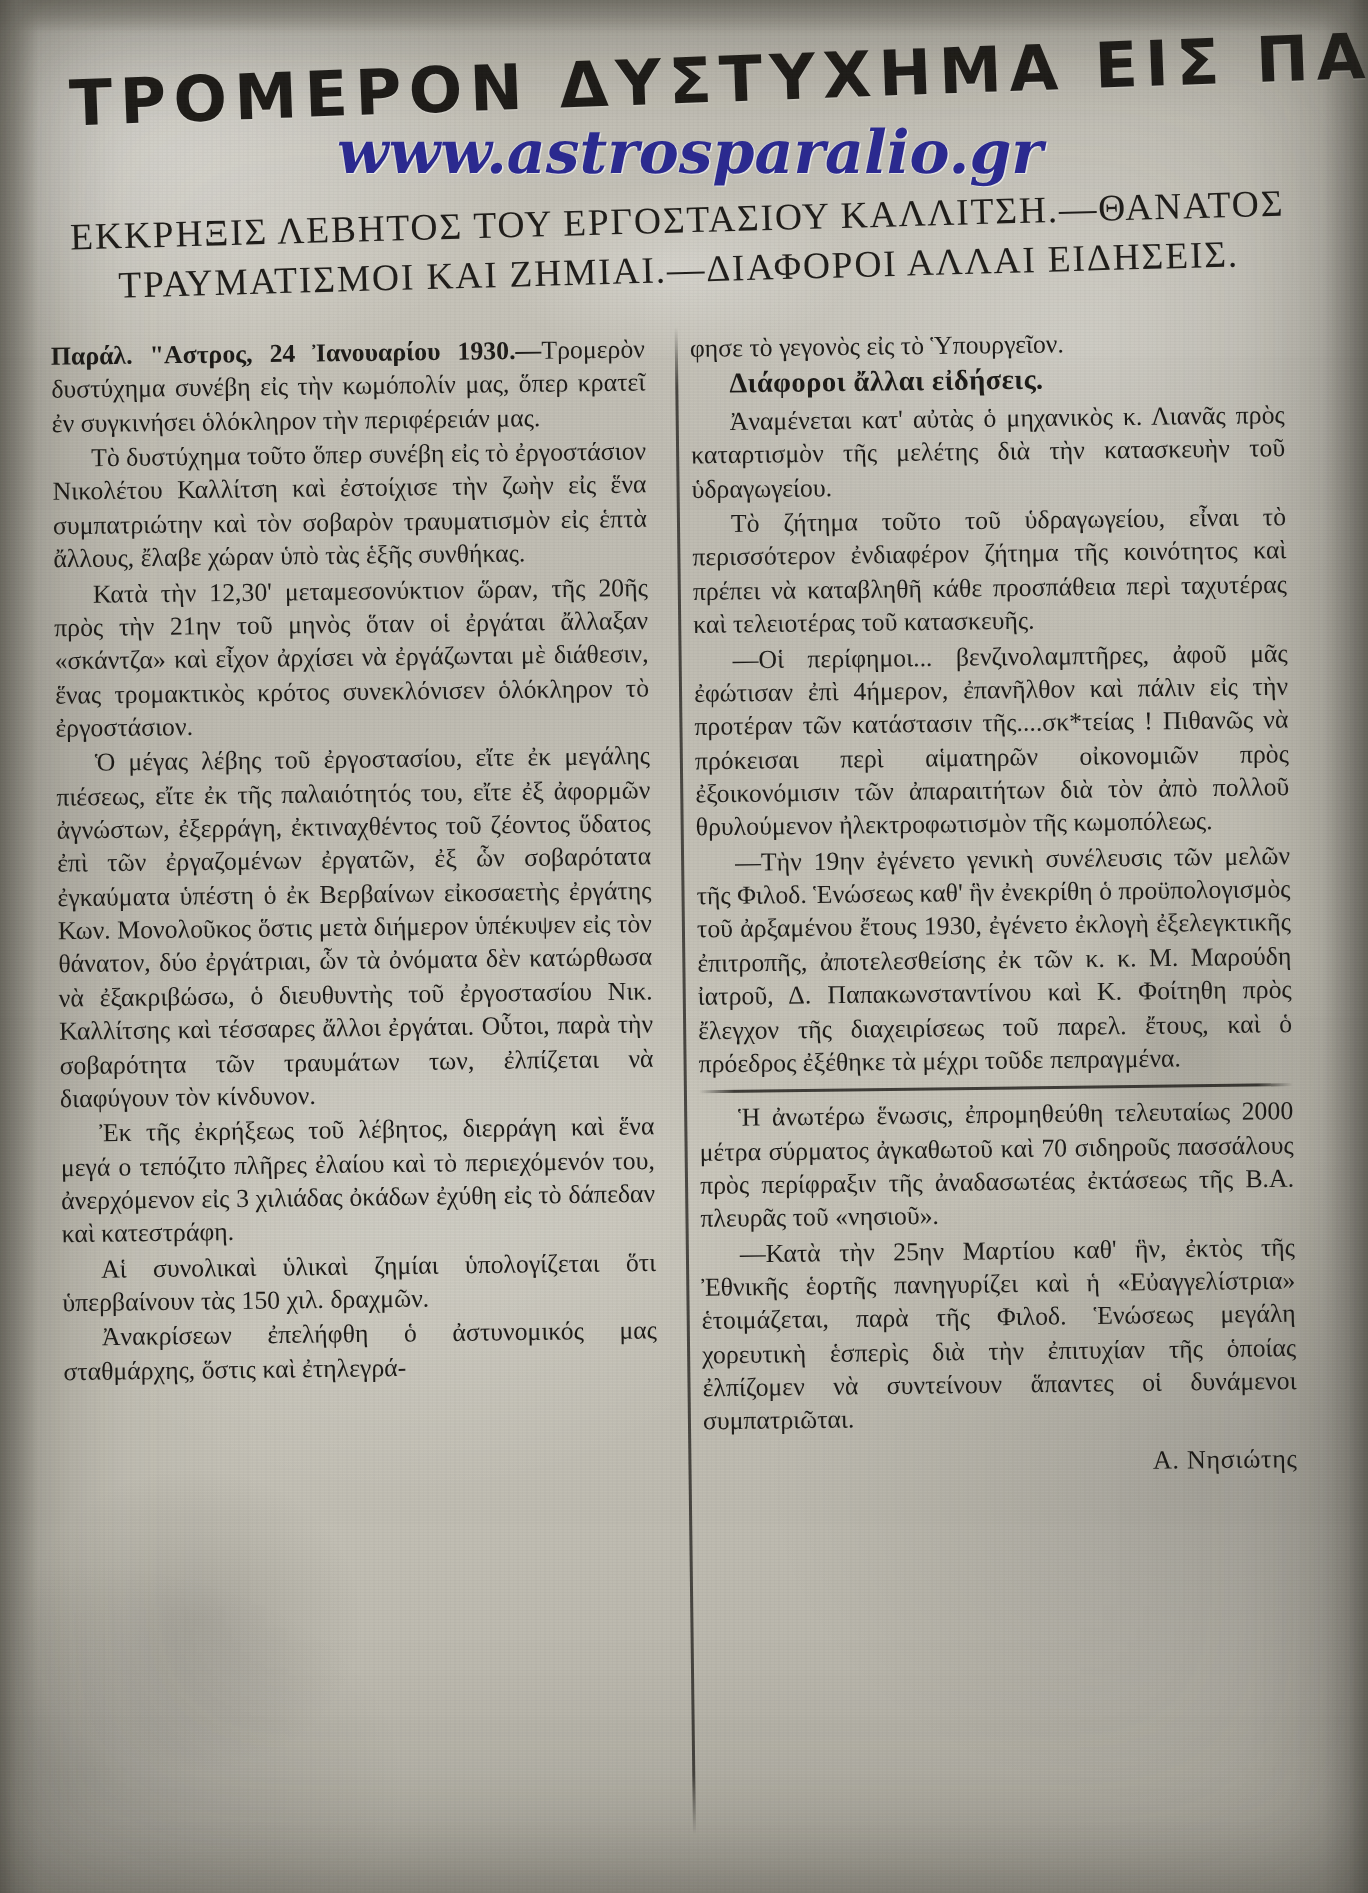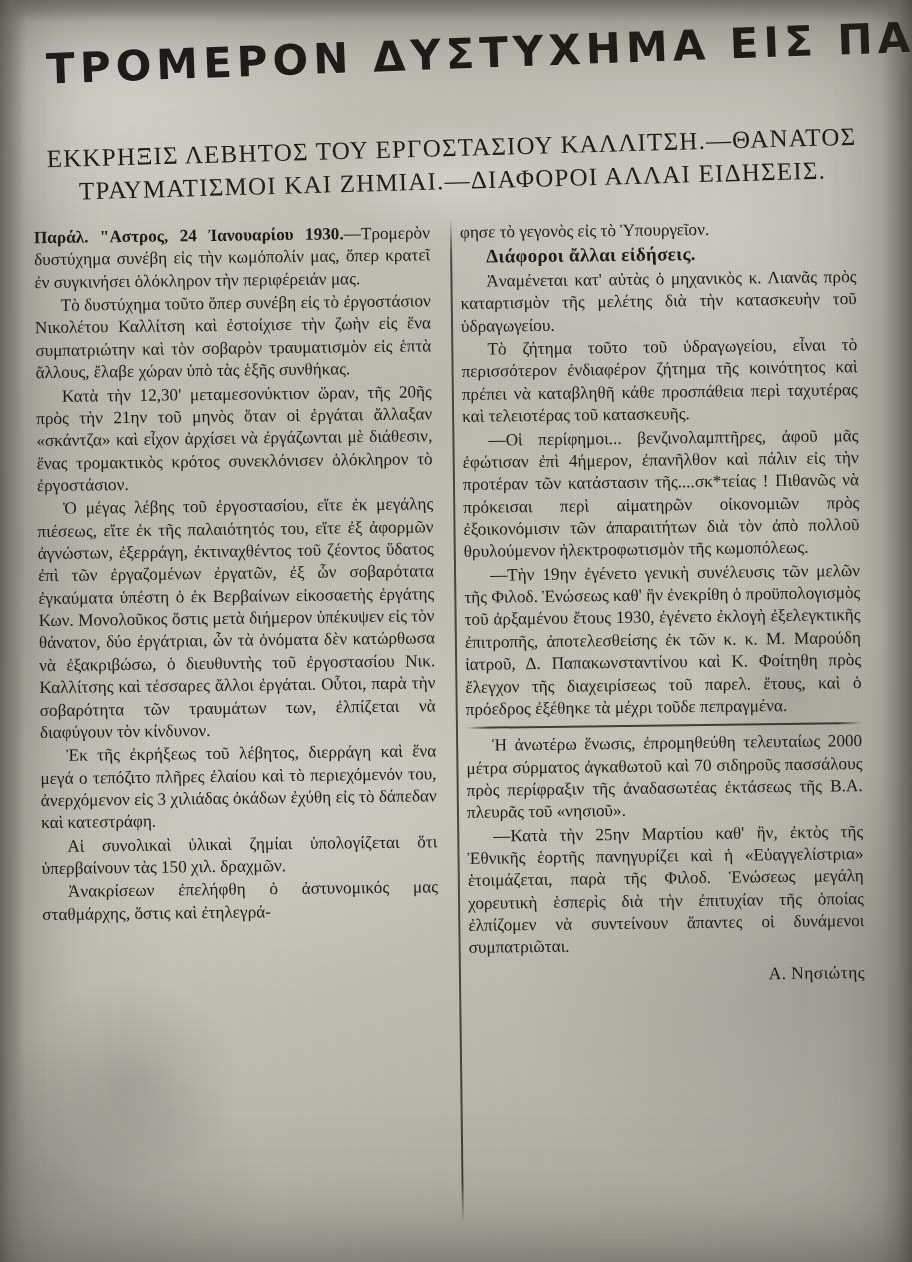--- a/index.html
+++ b/index.html
@@ -191,20 +191,21 @@
   <div class="blot" style="left:330px;top:120px;width:240px;height:120px;background:radial-gradient(ellipse at center, rgba(255,255,255,.25), rgba(255,255,255,0) 70%);"></div>
 
   <div class="top-edge"></div>
   <div class="left-edge"></div>
   <div class="right-edge"></div>
 
   <div class="headline">
     <div class="headline-text">ΤΡΟΜΕΡΟΝ ΔΥΣΤΥΧΗΜΑ ΕΙΣ ΠΑΡΑΛΙΟΝ ΑΣΤΡΟΣ</div>
   </div>
 
+  <div class="watermark">www.astrosparalio.gr</div>
 
   <div class="subhead">
     <div>ΕΚΚΡΗΞΙΣ ΛΕΒΗΤΟΣ ΤΟΥ ΕΡΓΟΣΤΑΣΙΟΥ ΚΑΛΛΙΤΣΗ.—ΘΑΝΑΤΟΣ</div>
     <div>ΤΡΑΥΜΑΤΙΣΜΟΙ ΚΑΙ ΖΗΜΙΑΙ.—ΔΙΑΦΟΡΟΙ ΑΛΛΑΙ ΕΙΔΗΣΕΙΣ.</div>
   </div>
 
   <div class="columns">
     <div class="col-rule"></div>
 
     <div class="col col-left">

